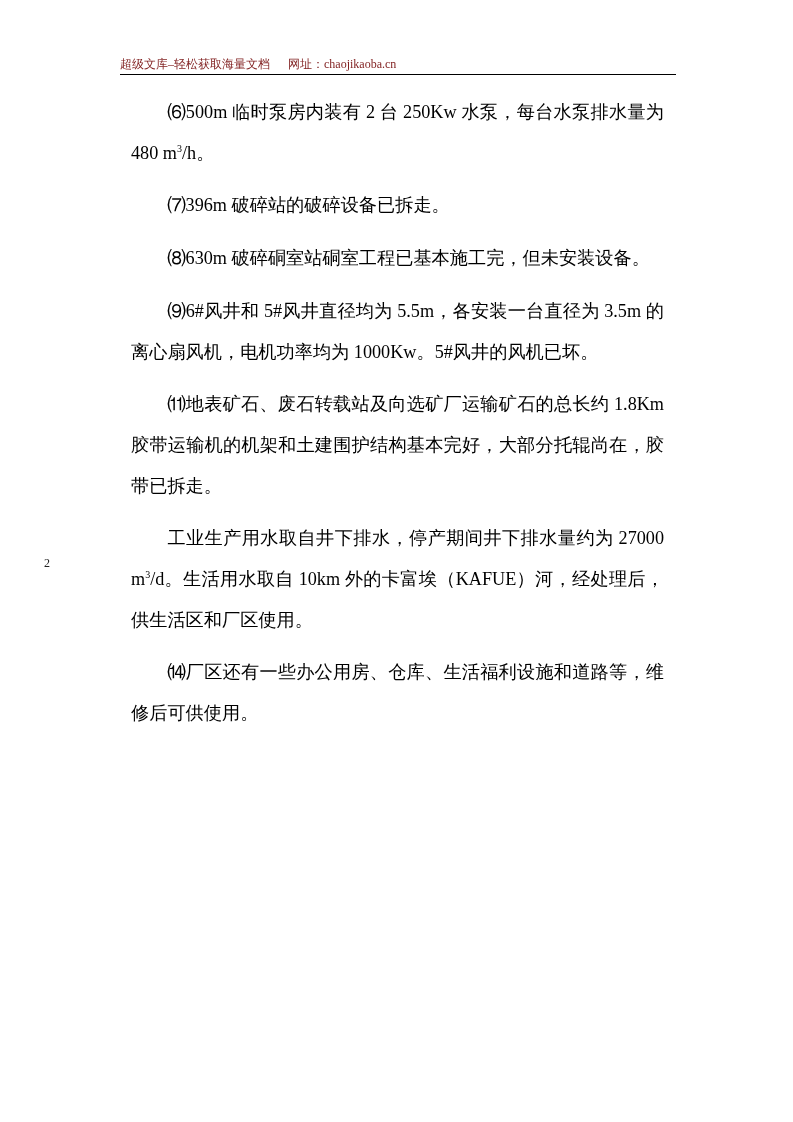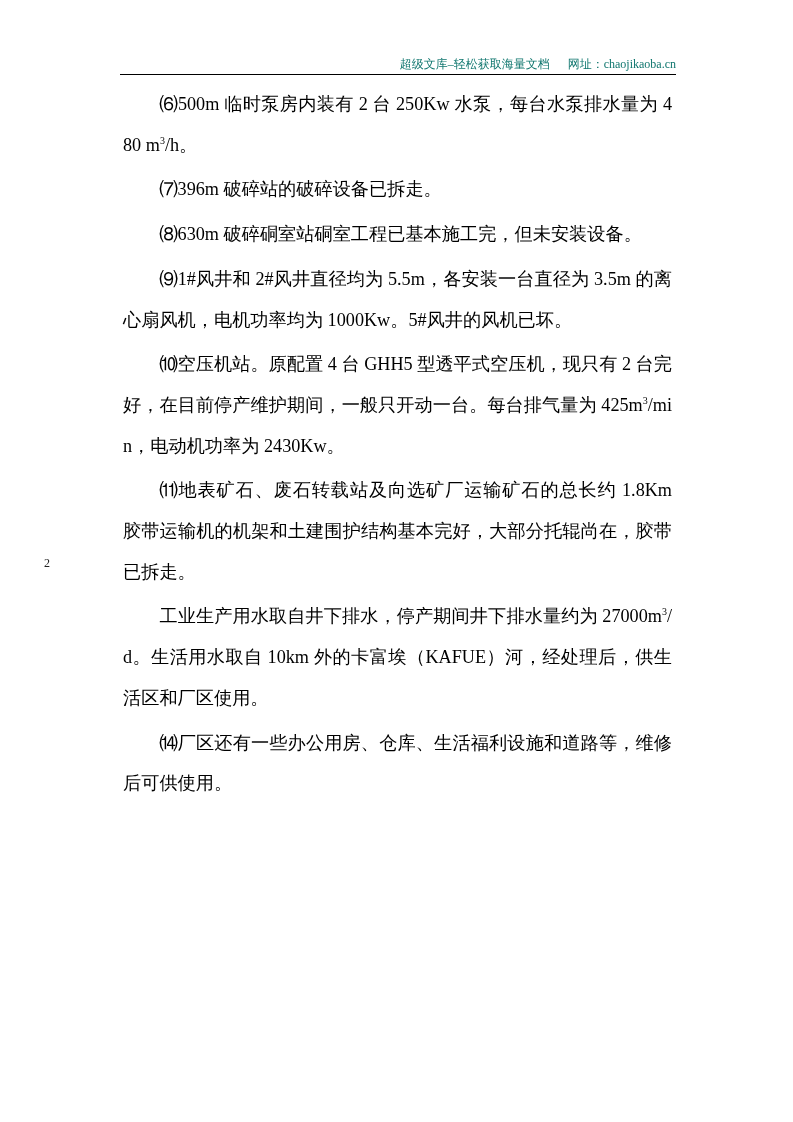--- a/index.html
+++ b/index.html
@@ -15,42 +15,42 @@
       font-family: "Liberation Serif", "DejaVu Serif", serif;
       color: #000000;
     }
     .header {
       position: absolute;
       left: 120px;
       top: 56px;
       width: 556px;
       height: 18px;
       border-bottom: 1px solid #000;
-      text-align: right;
+      text-align: left;
       font-size: 12px;
       line-height: 16px;
-      color: #0f766e;
+      color: #7f1d1d;
     }
     .header .site-name { margin-right: 18px; }
     .page-number {
       position: absolute;
       left: 44px;
       top: 556px;
       font-size: 12px;
       line-height: 14px;
       color: #222;
     }
     .content {
       position: absolute;
       left: 119px;
       top: 80px;
       width: 557px;
     }
     .para {
-      margin: 4px;
+      margin: 12px;
       font-size: 18.2px;
       line-height: 40.7px;
       text-align: justify;
       text-align-last: left;
       text-indent: 2em;
       word-break: break-all;
     }
     sup { font-size: 10px; line-height: 0; vertical-align: 7px; }
   </style>
 </head>
@@ -62,23 +62,22 @@
 
 <div class="page-number">2</div>
 
 <div class="content">
   <p class="para"><span>⑹</span><span>500m 临时泵房内装有 2 台 250Kw 水泵，每台水泵排水量为 480 m</span><sup>3</sup><span>/h。</span></p>
 
   <p class="para"><span>⑺</span><span>396m 破碎站的破碎设备已拆走。</span></p>
 
   <p class="para"><span>⑻</span><span>630m 破碎硐室站硐室工程已基本施工完，但未安装设备。</span></p>
 
-  <p class="para"><span>⑼</span><span>1#风井和 2#风井直径均为 5.5m，各安装一台直径为 3.5m 的离心扇风机，电机功率均为 1000Kw。5#风井的风机已坏。</span></p>
+  <p class="para"><span>⑼</span><span>6#风井和 5#风井直径均为 5.5m，各安装一台直径为 3.5m 的离心扇风机，电机功率均为 1000Kw。5#风井的风机已坏。</span></p>
 
-  <p class="para"><span>⑽</span><span>空压机站。原配置 4 台 GHH5 型透平式空压机，现只有 2 台完好，在目前停产维护期间，一般只开动一台。每台排气量为 425m</span><sup>3</sup><span>/min，电动机功率为 2430Kw。</span></p>
 
   <p class="para"><span>⑾</span><span>地表矿石、废石转载站及向选矿厂运输矿石的总长约 1.8Km 胶带运输机的机架和土建围护结构基本完好，大部分托辊尚在，胶带已拆走。</span></p>
 
 
 
 
   <p class="para"><span>工业生产用水取自井下排水，停产期间井下排水量约为 27000m</span><sup>3</sup><span>/d。生活用水取自 10km 外的卡富埃（KAFUE）河，经处理后，供生活区和厂区使用。</span></p>
 
   <p class="para"><span>⒁</span><span>厂区还有一些办公用房、仓库、生活福利设施和道路等，维修后可供使用。</span></p>
 </div>

